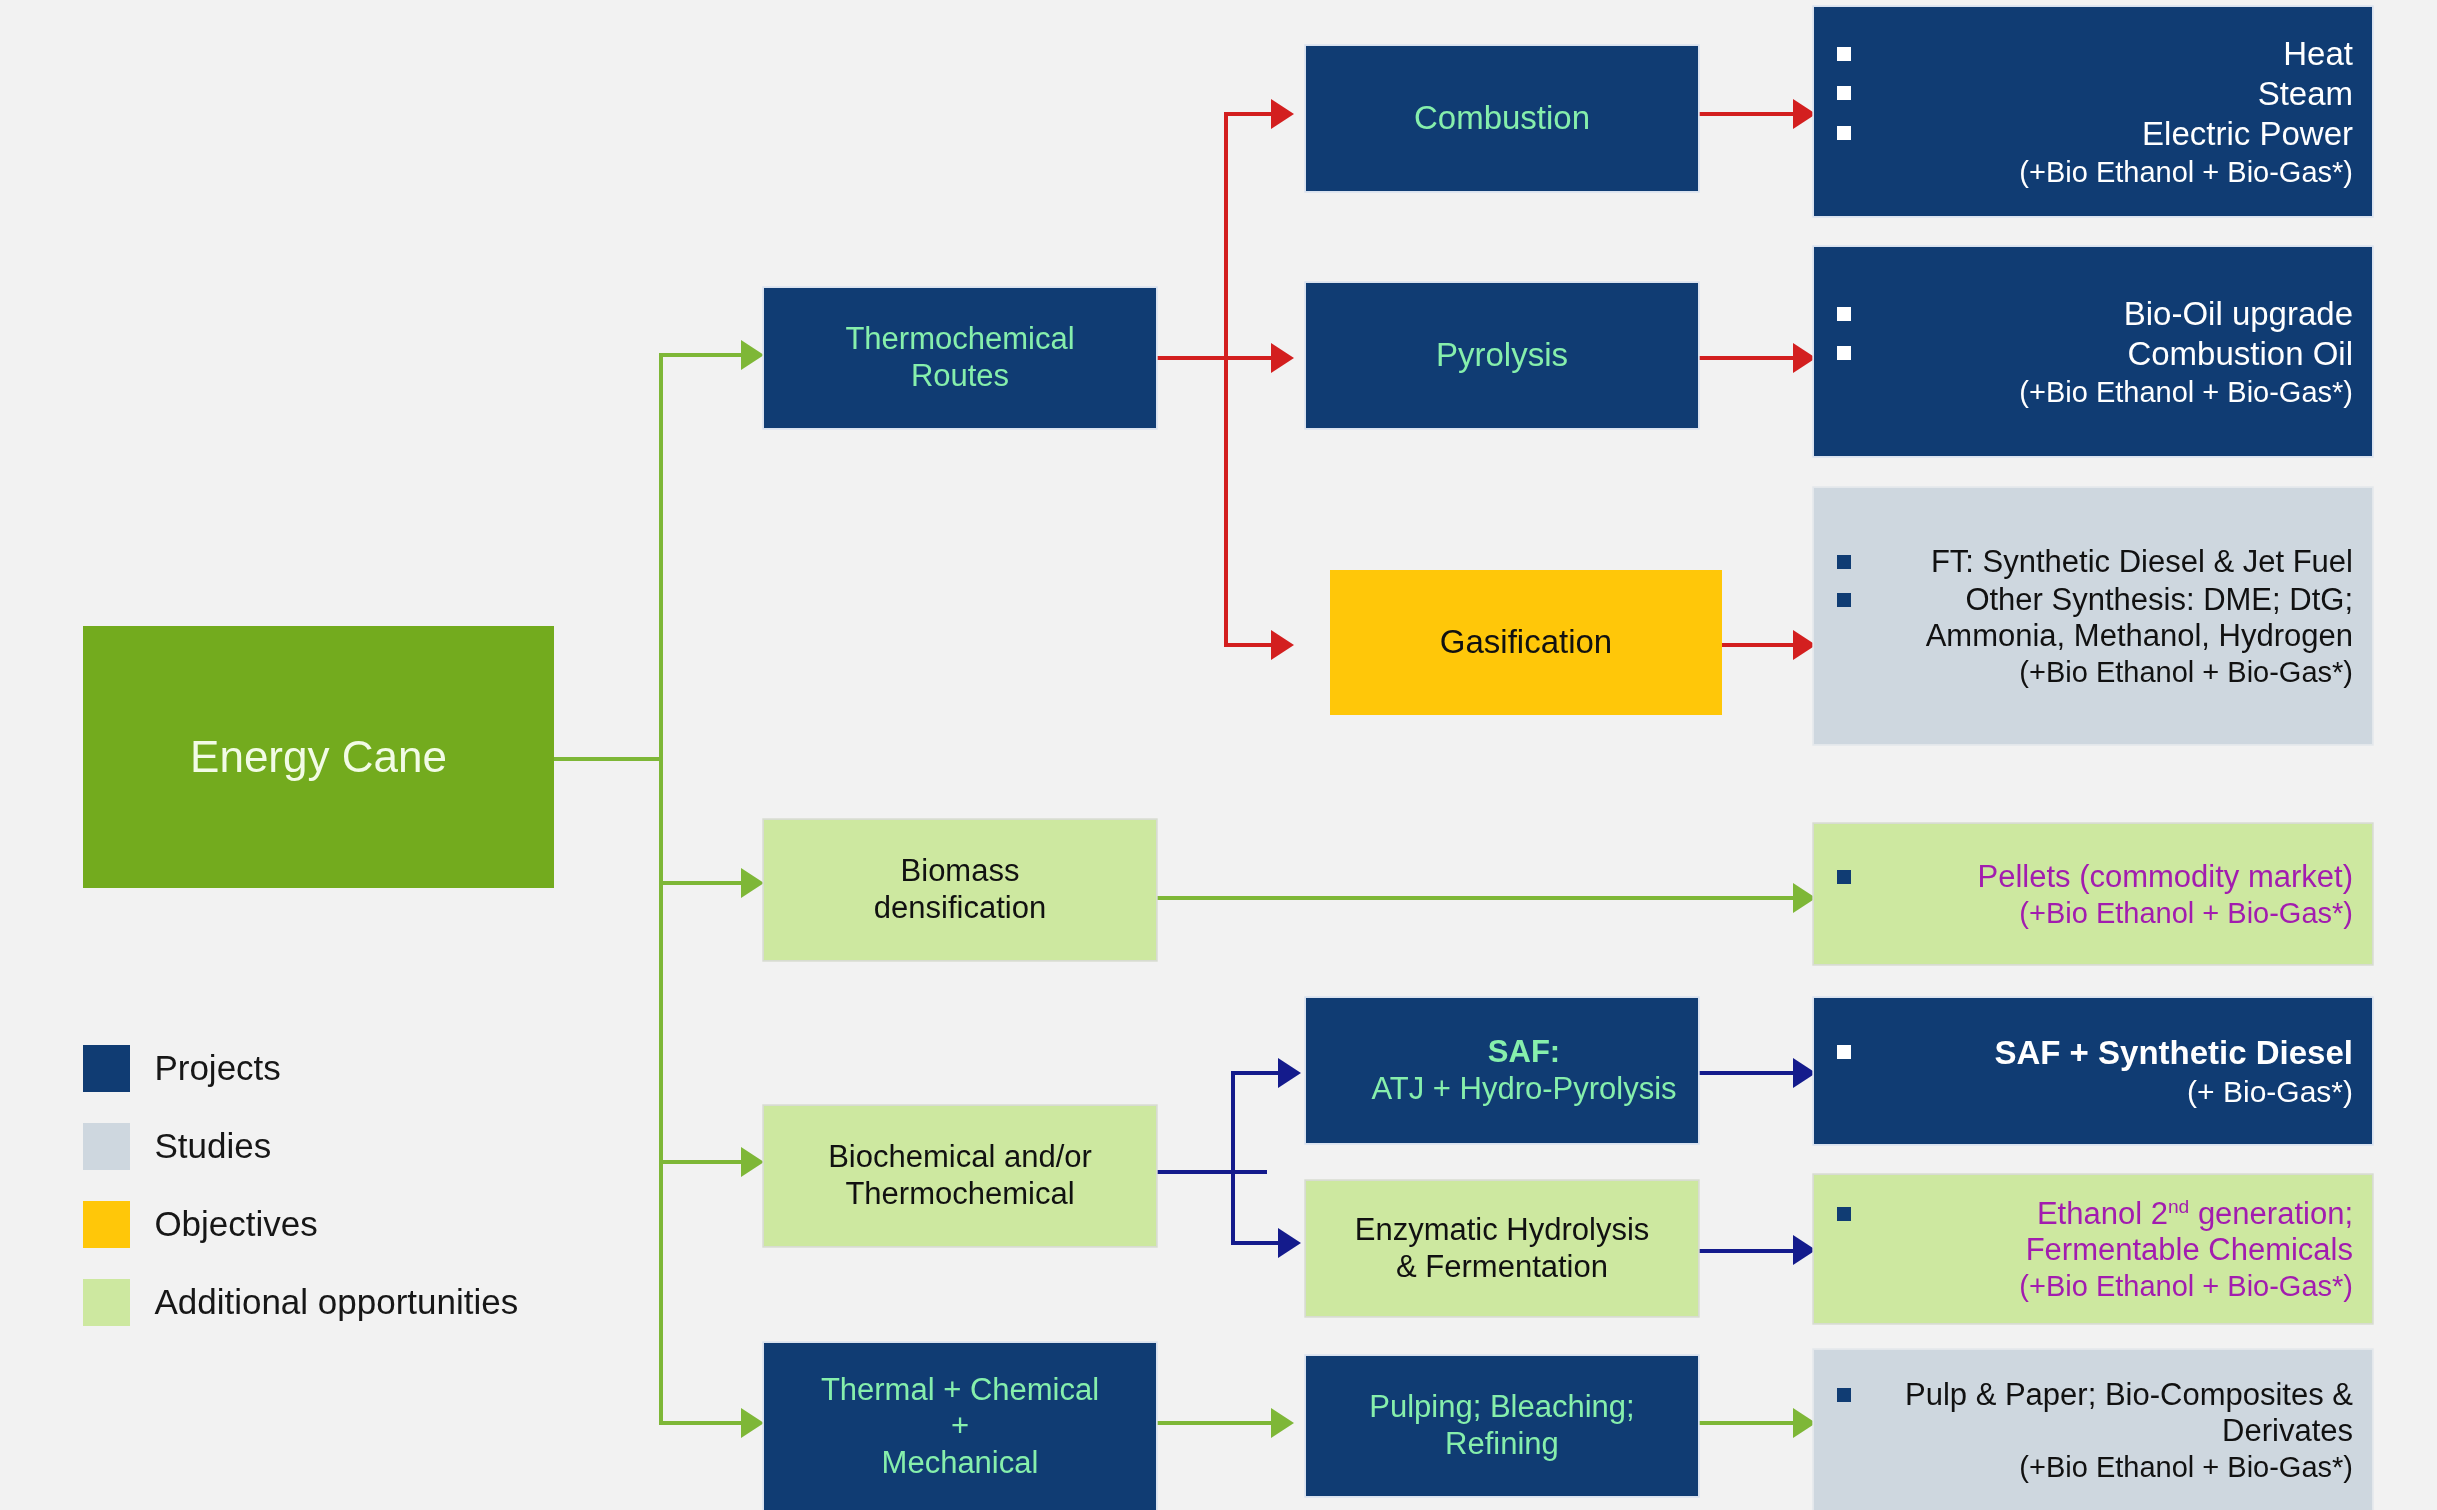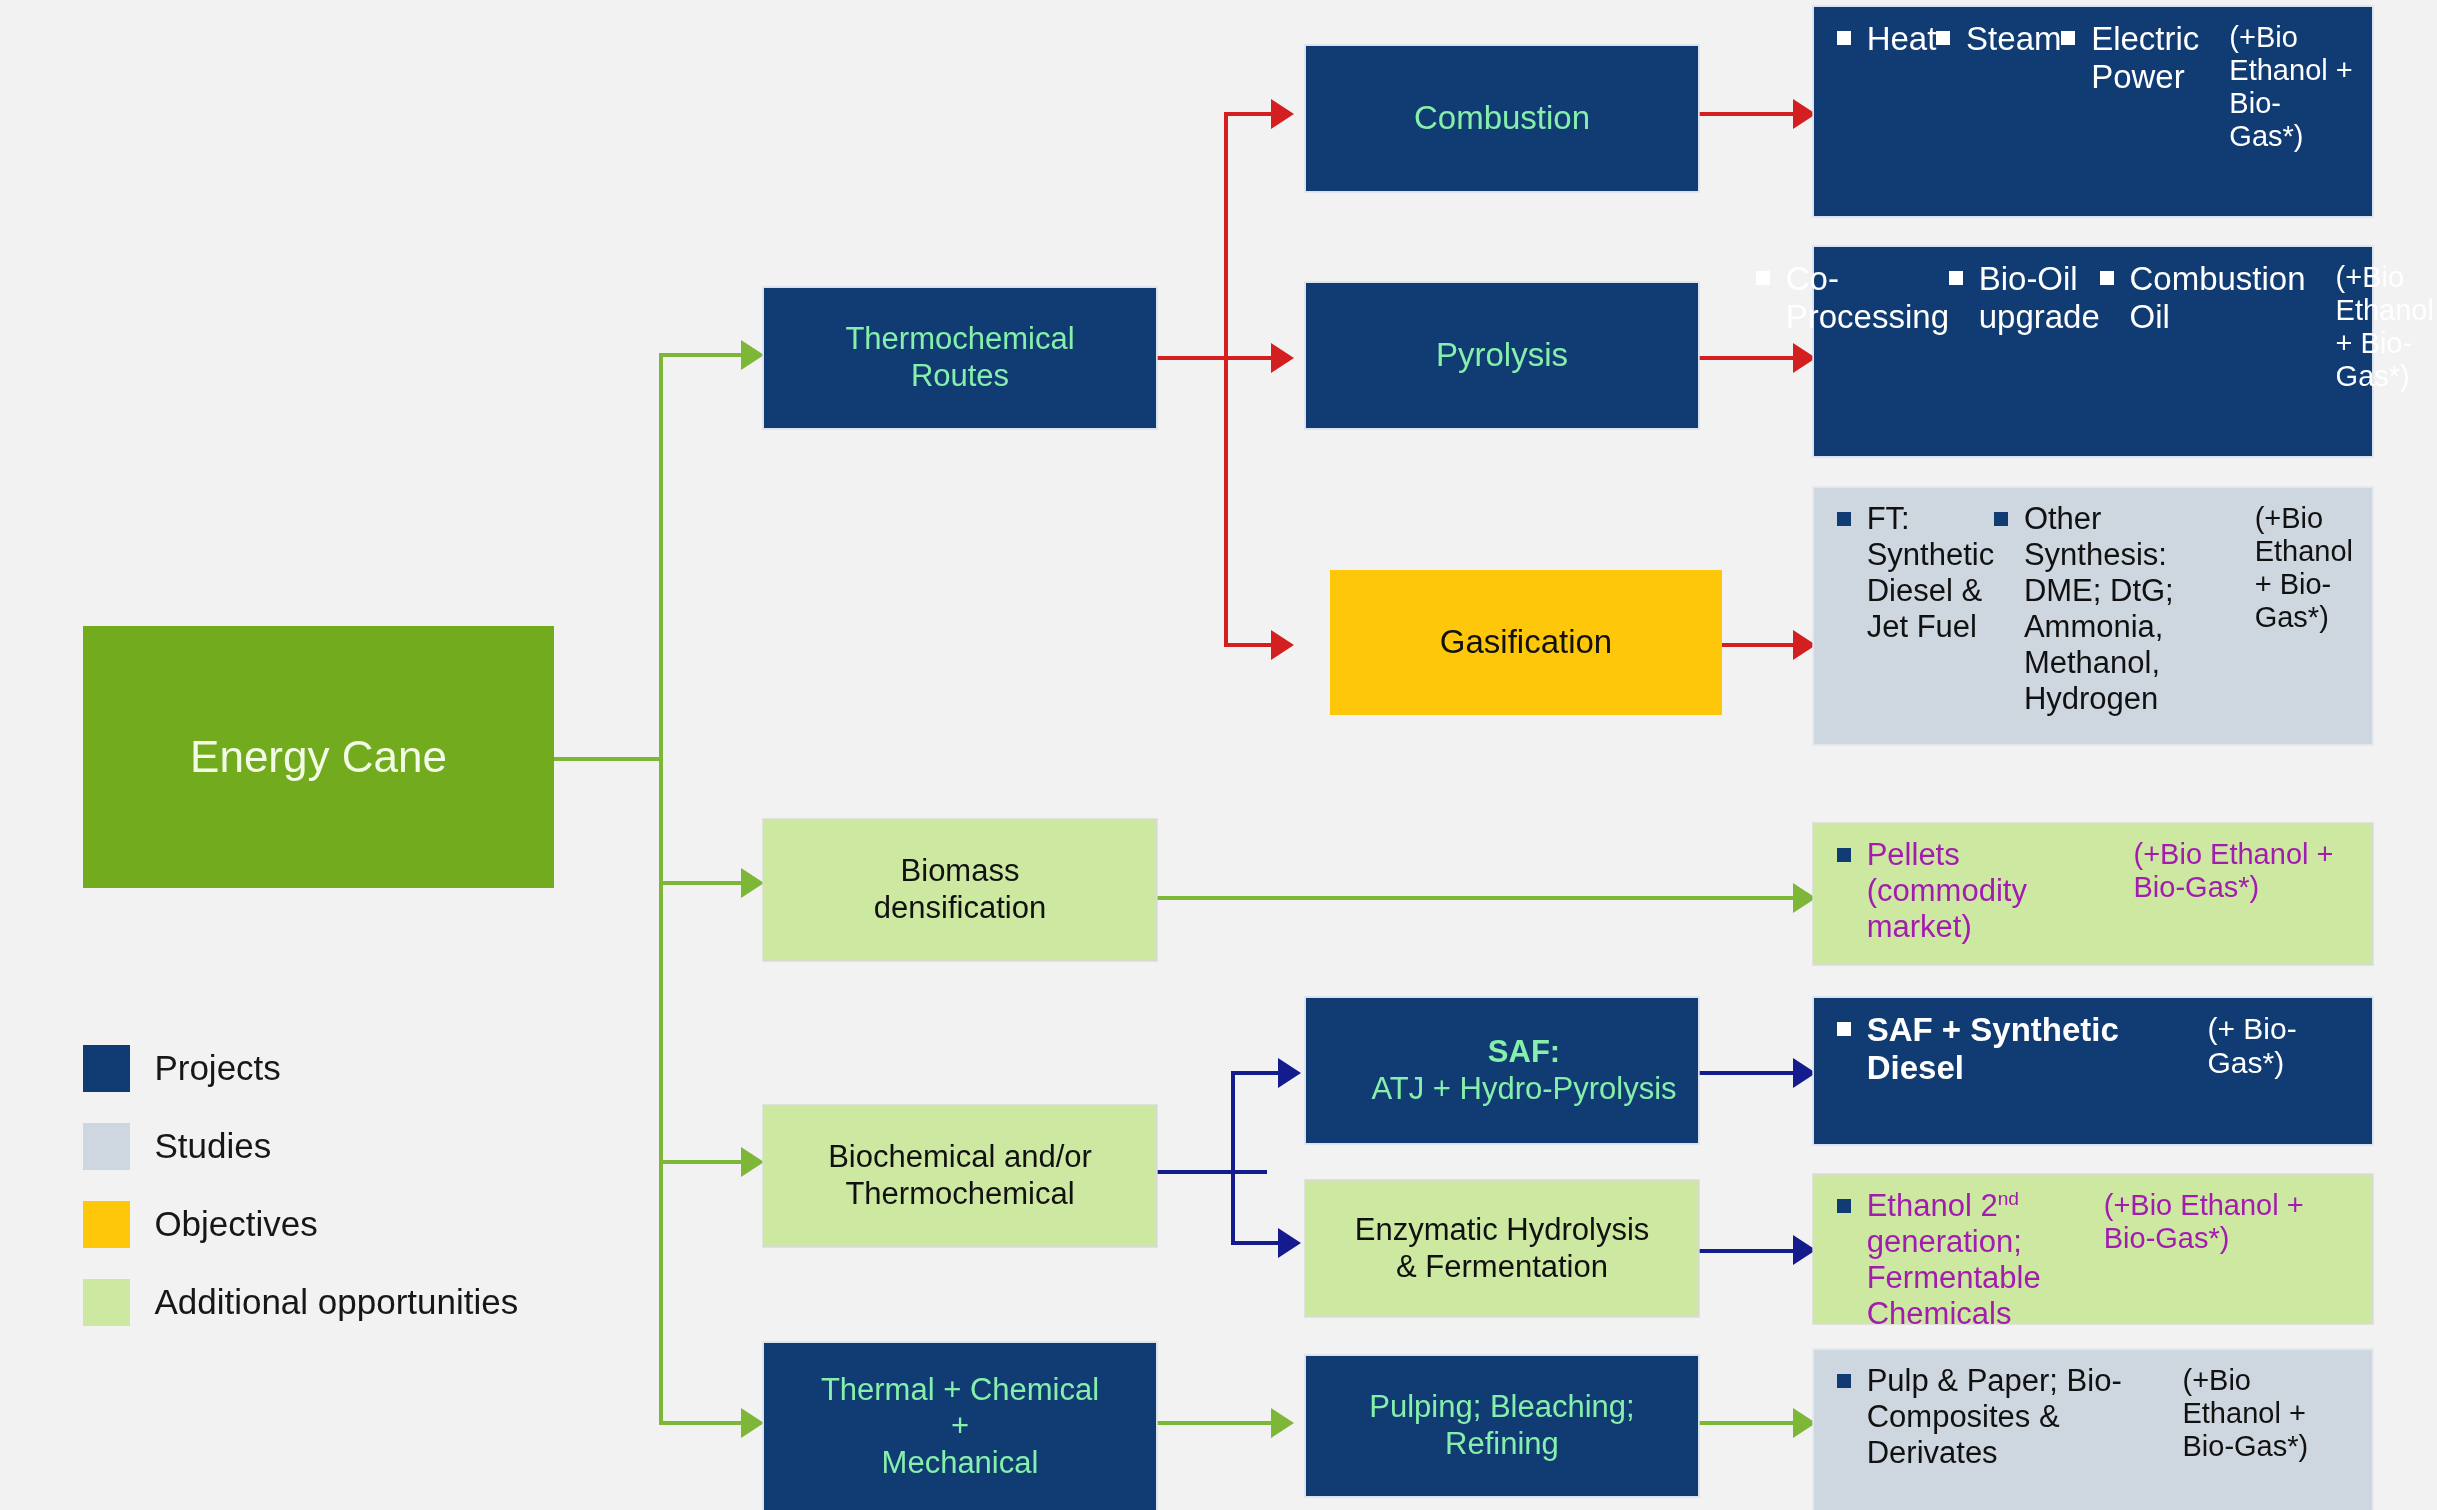--- a/index.html
+++ b/index.html
@@ -28,23 +28,25 @@
   .box.proj{background:#103C73;color:#86efac;box-shadow:0 0 0 1.7px #D9E2EF;}
   .box.obj{background:#FFC709;color:#111111;margin-left:24px;}
   .box.addl{background:#CDE8A0;color:#111111;box-shadow:0 0 0 1.7px #D7DCD0;}
   .box.source{background:#73AB1E;color:#F2FBE6;}
 
   
   .outcome{
     position:absolute;
     box-sizing:border-box;
     display:flex;
+    flex-direction:column;
     justify-content:center;
     padding:12.2px 19px 12.2px 23px;
     z-index:5;
+    text-align:right;
   }
   .outcome.proj{background:#103C73;color:#FFFFFF;box-shadow:0 0 0 1.7px #D9E2EF;}
   .outcome.study{background:#CED7DF;color:#111111;box-shadow:0 0 0 1.7px #E3E7EB;}
   .outcome.addl{background:#CDE8A0;color:#a21caf;box-shadow:0 0 0 1.7px #D7DCD0;}
 
   .bullet-row{display:flex;align-items:flex-start;gap:15.7px;margin:0.9px 0;}
   .bullet-mark{
     flex:0 0 auto;width:14px;height:14px;margin-top:11.3px;
   }
   .outcome.proj .bullet-mark{background:#FFFFFF;}
@@ -183,24 +185,20 @@
     <div class="bullet-row">
       <span class="bullet-mark"></span>
       <span class="bullet-text">Electric Power</span>
     </div>
     <div class="note" style="font-size:29px;">(+Bio Ethanol + Bio-Gas*)</div>
   </div>
 
   <div class="outcome proj" style="left:1814px;top:247px;width:558px;height:209px;font-size:33px;">
     <div class="bullet-row">
       <span class="bullet-mark"></span>
-      <span class="bullet-text">Co-Processing</span>
-    </div>
-    <div class="bullet-row">
-      <span class="bullet-mark"></span>
       <span class="bullet-text">Bio-Oil upgrade</span>
     </div>
     <div class="bullet-row">
       <span class="bullet-mark"></span>
       <span class="bullet-text">Combustion Oil</span>
     </div>
     <div class="note" style="font-size:29px;">(+Bio Ethanol + Bio-Gas*)</div>
   </div>
 
   <div class="outcome study" style="left:1814px;top:488px;width:558px;height:256px;font-size:31px;">

